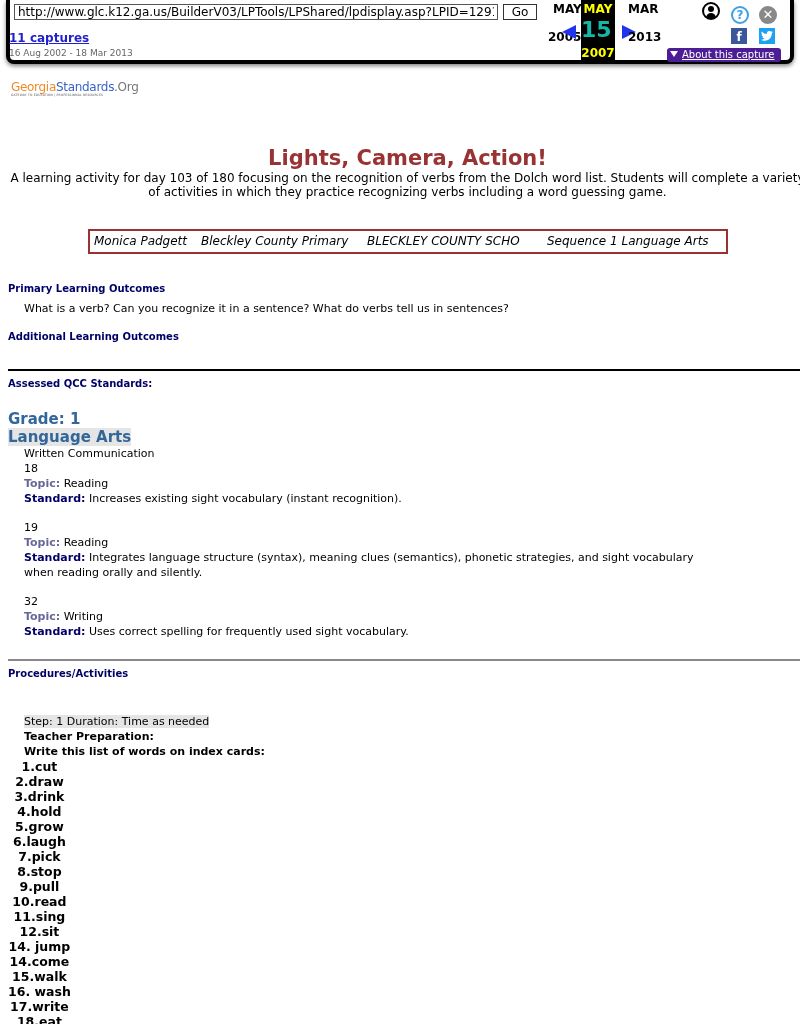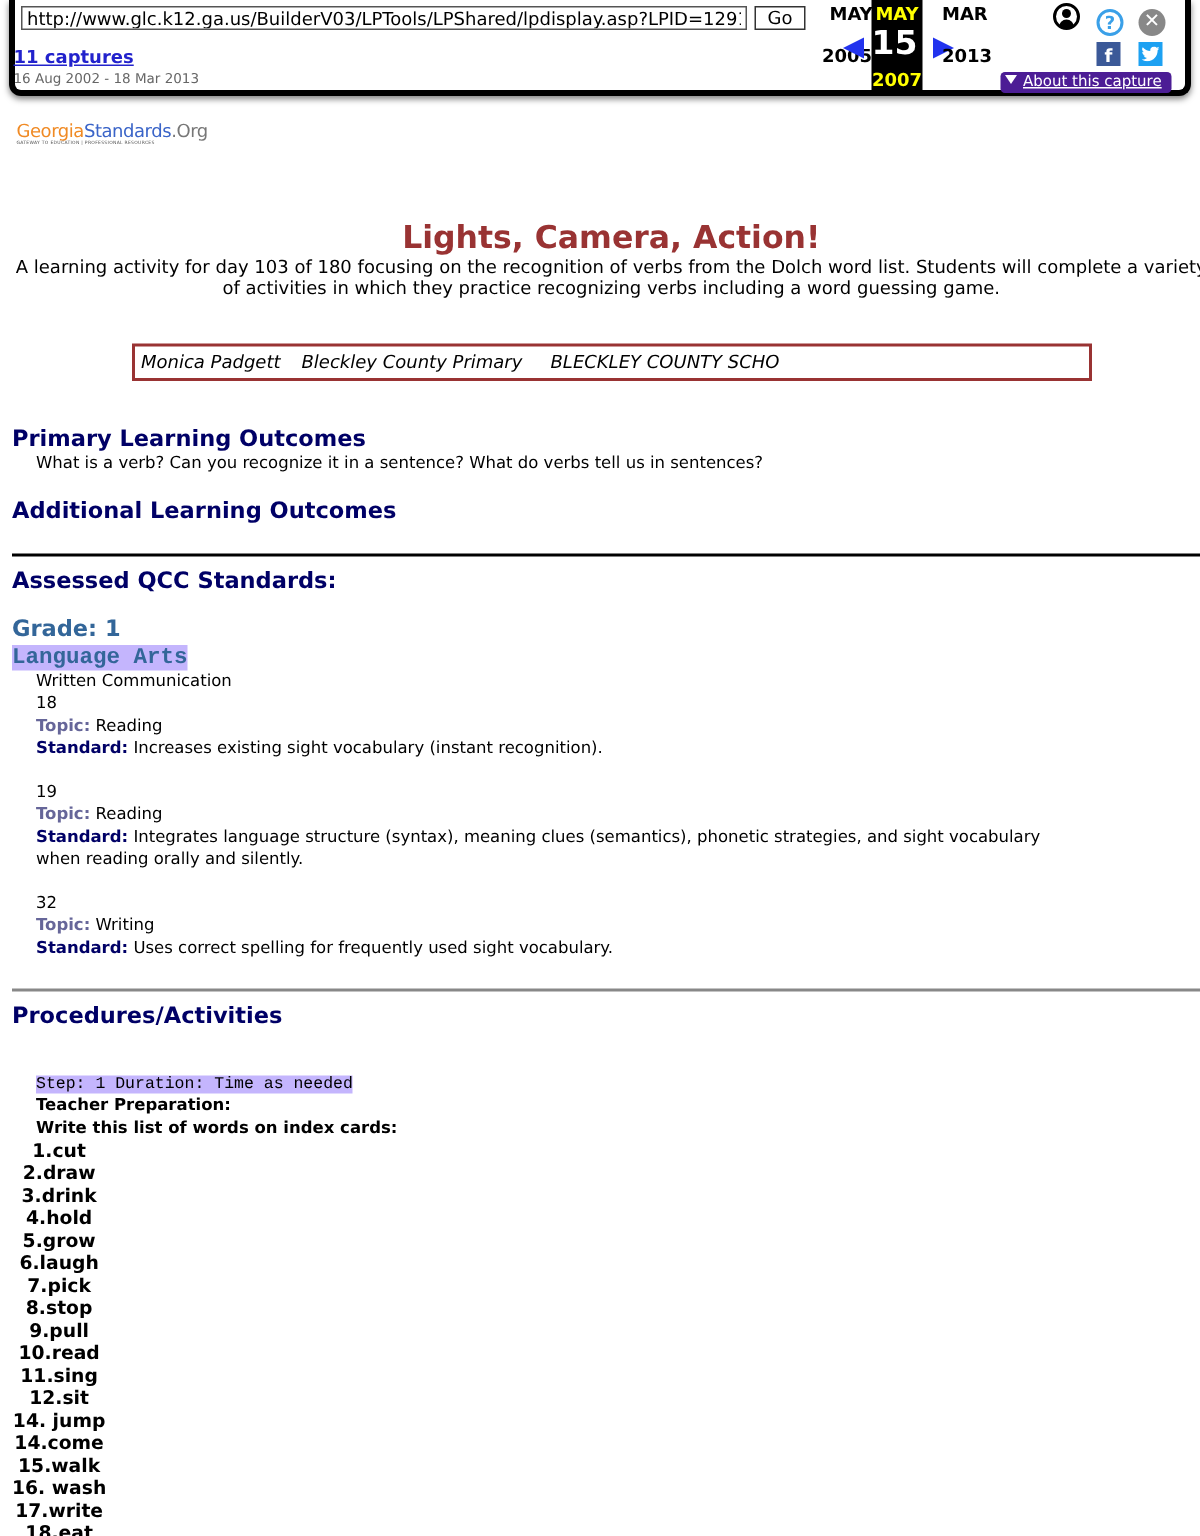--- a/index.html
+++ b/index.html
@@ -9,21 +9,21 @@
     
     .wb-toolbar { position: absolute; left: 6px; top: 0; width: 788px; height: 64px; background: #fff; border: 4px solid #000; border-top: none; border-radius: 0 0 8px 8px; box-shadow: 0 2px 4px rgba(0,0,0,0.5); }
     .wb-url { position: absolute; left: 14px; top: 4px; width: 484px; height: 16px; border: 1px solid #555; font-size: 12px; line-height: 14px; padding: 0 3px; font-family: "DejaVu Sans", sans-serif; white-space: nowrap; overflow: hidden; background: #fff; }
     .wb-go { position: absolute; left: 503px; top: 4px; width: 34px; height: 16px; border: 1px solid #333; background: #fff; font-size: 12px; line-height: 14px; text-align: center; padding: 0; font-family: "DejaVu Sans", sans-serif; }
     .wb-captures { position: absolute; left: 9px; top: 31px; font-size: 12px; font-weight: bold; color: #2222cc; text-decoration: underline; }
     .wb-range { position: absolute; left: 9px; top: 48px; font-size: 9px; color: #666; }
     .wb-month { position: absolute; top: 2px; font-size: 12px; font-weight: bold; }
     .wb-year { position: absolute; top: 30px; font-size: 12px; font-weight: bold; }
     .wb-current { position: absolute; left: 581px; top: 0; width: 34px; height: 60px; background: #000; }
     .wb-current .m { position: absolute; top: 2px; left: 0; width: 34px; text-align: center; font-size: 12px; font-weight: bold; color: #ff0; }
-    .wb-current .d { position: absolute; top: 16px; left: 0; width: 30px; text-align: center; font-size: 22px; font-weight: bold; color: #ffffff; line-height: 28px; }
+    .wb-current .d { position: absolute; top: 16px; left: 0; width: 30px; text-align: center; font-size: 22px; font-weight: bold; color: #14b8a6; line-height: 28px; }
     .wb-current .y { position: absolute; top: 46px; left: 0; width: 34px; text-align: center; font-size: 12px; font-weight: bold; color: #ff0; }
     .arrow-left { position: absolute; left: 562px; top: 25px; width: 0; height: 0; border-top: 7px solid transparent; border-bottom: 7px solid transparent; border-right: 14px solid #2233ee; }
     .arrow-right { position: absolute; left: 622px; top: 25px; width: 0; height: 0; border-top: 7px solid transparent; border-bottom: 7px solid transparent; border-left: 14px solid #2233ee; }
     .icon-user { position: absolute; left: 702px; top: 2px; width: 18px; height: 18px; border-radius: 50%; border: 2px solid #000; background: #fff; }
     .icon-user::before { content: ""; position: absolute; left: 4px; top: 2px; width: 6px; height: 6px; border-radius: 50%; background: #000; }
     .icon-user::after { content: ""; position: absolute; left: 2px; top: 9px; width: 10px; height: 5px; border-radius: 5px 5px 0 0; background: #000; }
     .icon-help { position: absolute; left: 731px; top: 6px; width: 18px; height: 18px; border-radius: 50%; border: 2px solid #3aa0e8; color: #3aa0e8; font-size: 12px; font-weight: bold; text-align: center; line-height: 14px; }
     .icon-close { position: absolute; left: 759px; top: 6px; width: 18px; height: 18px; border-radius: 50%; background: #888; color: #fff; font-size: 13px; font-weight: bold; text-align: center; line-height: 18px; }
     .icon-fb { position: absolute; left: 731px; top: 28px; width: 16px; height: 16px; background: #3b5998; color: #fff; font-size: 12px; font-weight: bold; text-align: center; line-height: 18px; }
     .icon-tw { position: absolute; left: 759px; top: 28px; width: 16px; height: 16px; background: #1da1f2; color: #fff; font-size: 10px; text-align: center; line-height: 16px; }
@@ -41,26 +41,26 @@
 
     
     .title { position: absolute; left: 0; top: 146px; width: 815px; text-align: center; font-size: 21px; font-weight: bold; color: #993333; font-family: "DejaVu Sans", sans-serif; }
     .summary { position: absolute; left: 0; top: 171px; width: 815px; text-align: center; font-size: 12px; line-height: 14px; white-space: normal; }
     .summary span { display: block; white-space: nowrap; }
 
     
     .info-box { position: absolute; left: 88px; top: 229px; width: 640px; height: 25px; border: 2px solid #993333; font-style: italic; font-size: 12px; line-height: 21px; }
     .info-box span { position: absolute; top: 0; white-space: nowrap; }
 
-    .h { position: absolute; left: 8px; font-size: 15px; font-weight: bold; color: #000066; white-space: nowrap; }
+    .h { position: absolute; left: 8px; font-size: 10px; font-weight: bold; color: #000066; white-space: nowrap; }
     .t { position: absolute; left: 24px; font-size: 11px; line-height: 15px; white-space: nowrap; }
     .hr-black { position: absolute; left: 8px; width: 792px; height: 2px; background: #000; }
     .hr-gray { position: absolute; left: 8px; width: 792px; height: 2px; background: #888; }
     .grade { position: absolute; left: 8px; font-size: 15px; font-weight: bold; color: #336699; }
-    .hl { background: #c4b5fd; font-family: Liberation Mono, monospace; }
+    .hl { background: #e5e5e5; }
     .topic-l { color: #666699; font-weight: bold; }
     .std-l { color: #000066; font-weight: bold; }
     .b { font-weight: bold; }
     .words { position: absolute; left: 8px; top: 759px; font-size: 12.5px; font-weight: bold; line-height: 15px; }
     .words div { white-space: nowrap; text-align: center; }
   </style>
 </head>
 <body>
 
 <div class="wb-toolbar"></div>
@@ -104,20 +104,21 @@
 <div class="title">Lights, Camera, Action!</div>
 <div class="summary">
   <span>A learning activity for day 103 of 180 focusing on the recognition of verbs from the Dolch word list. Students will complete a variety</span>
   <span>of activities in which they practice recognizing verbs including a word guessing game.</span>
 </div>
 
 <div class="info-box">
   <span style="left:4px">Monica Padgett</span>
   <span style="left:111px">Bleckley County Primary</span>
   <span style="left:277px">BLECKLEY COUNTY SCHO</span>
+  <span style="left:457px">Sequence 1 Language Arts</span>
 </div>
 
 <div class="h" style="top:283px">Primary Learning Outcomes</div>
 <div class="t" style="top:301px">What is a verb? Can you recognize it in a sentence? What do verbs tell us in sentences?</div>
 
 <div class="h" style="top:331px">Additional Learning Outcomes</div>
 
 <div class="hr-black" style="top:369px"></div>
 
 <div class="h" style="top:378px">Assessed QCC Standards:</div>

